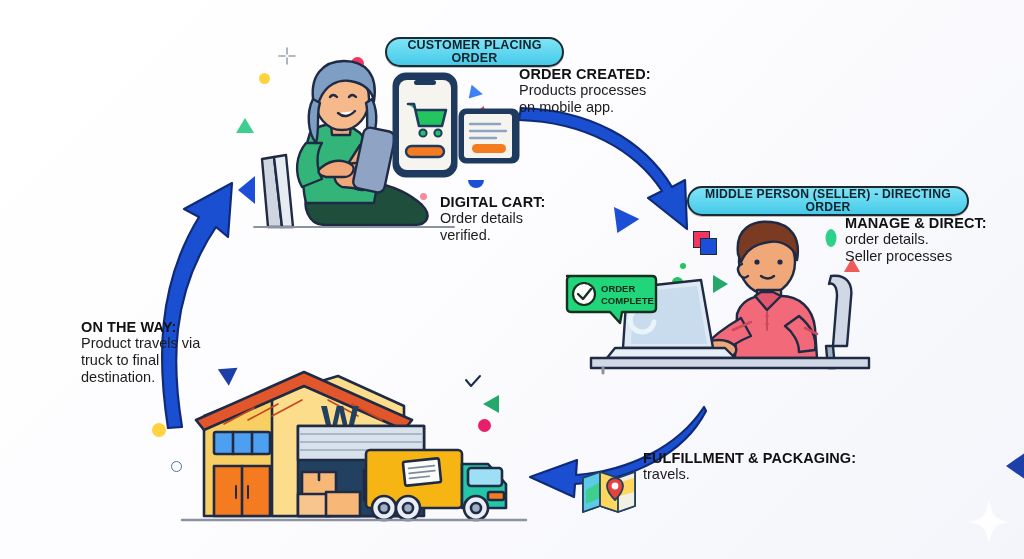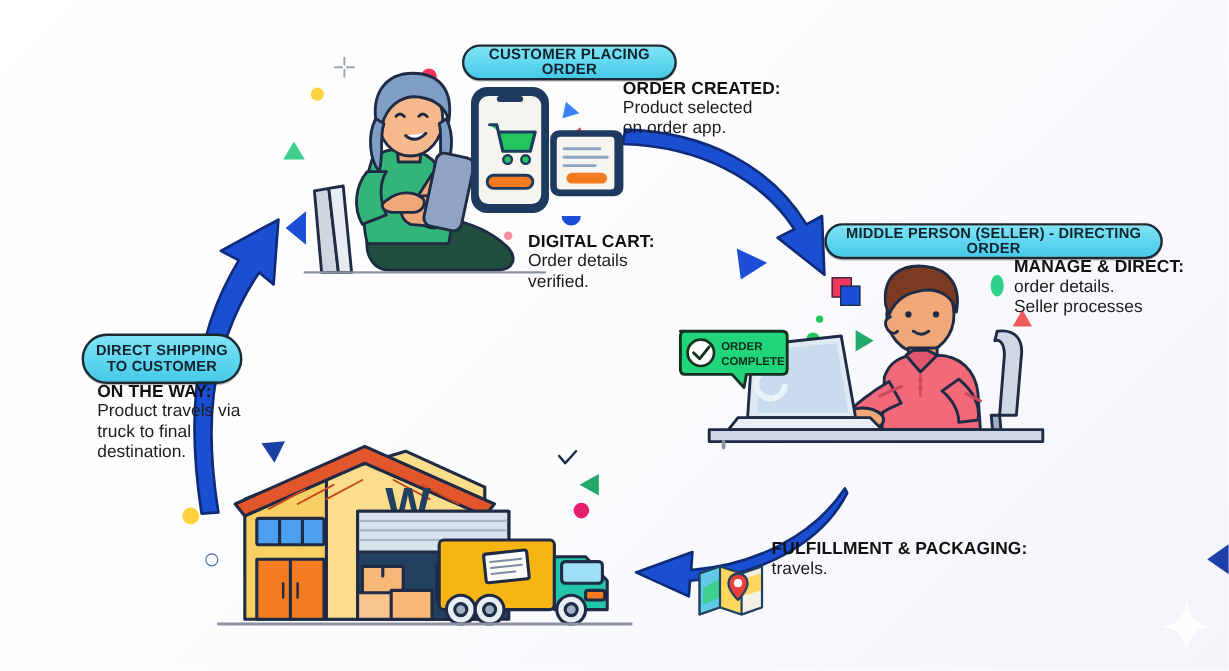--- a/index.html
+++ b/index.html
@@ -324,28 +324,26 @@
         <path d="M35 10 C40 10 43 14 43 18 C43 24 35 32 35 32 C35 32 27 24 27 18 C27 14 30 10 35 10 Z" fill="#e8413a"></path>
         <circle cx="35" cy="18" r="3.4" fill="#ffffff" stroke="none"></circle>
       </g>
     </svg>
   </div>
 
   <div class="pill" style="left:385px;top:37px;width:175px;height:26px;font-size:12.5px;text-align:center;">CUSTOMER PLACING ORDER</div>
 
   <div class="pill" style="left:687px;top:186px;width:278px;height:26px;font-size:12.2px;">MIDDLE PERSON (SELLER) - DIRECTING ORDER</div>
 
-  <div class="pill" style="left:68px;top:278px;width:130px;height:38px;font-size:12.2px;">DIRECT SHIPPING
-TO CUSTOMER</div>
 
 
   <div class="caption" style="left:507px;top:66px;width:180px;margin-left:12px;">
     <div class="hd">ORDER CREATED:</div>
-    <div class="bd">Product selected</div>
-    <div class="bd">on order app.</div>
+    <div class="bd">Products processes</div>
+    <div class="bd">on mobile app.</div>
   </div>
 
   <div class="caption" style="left:440px;top:194px;width:160px;">
     <div class="hd">DIGITAL CART:</div>
     <div class="bd">Order details</div>
     <div class="bd">verified.</div>
   </div>
 
   <div class="caption" style="left:845px;top:215px;width:175px;">
     <div class="hd">MANAGE &amp; DIRECT:</div>

